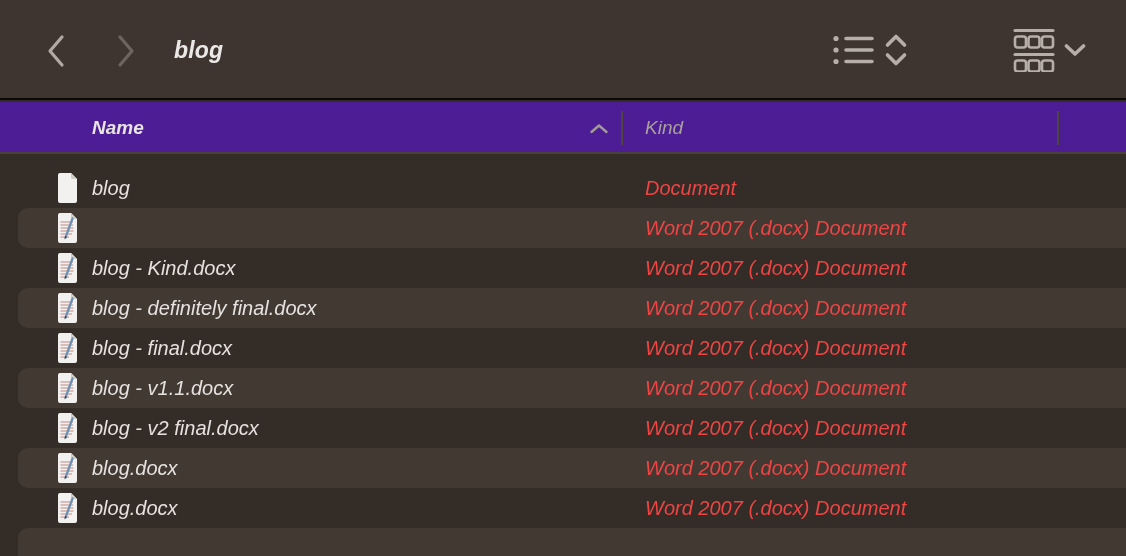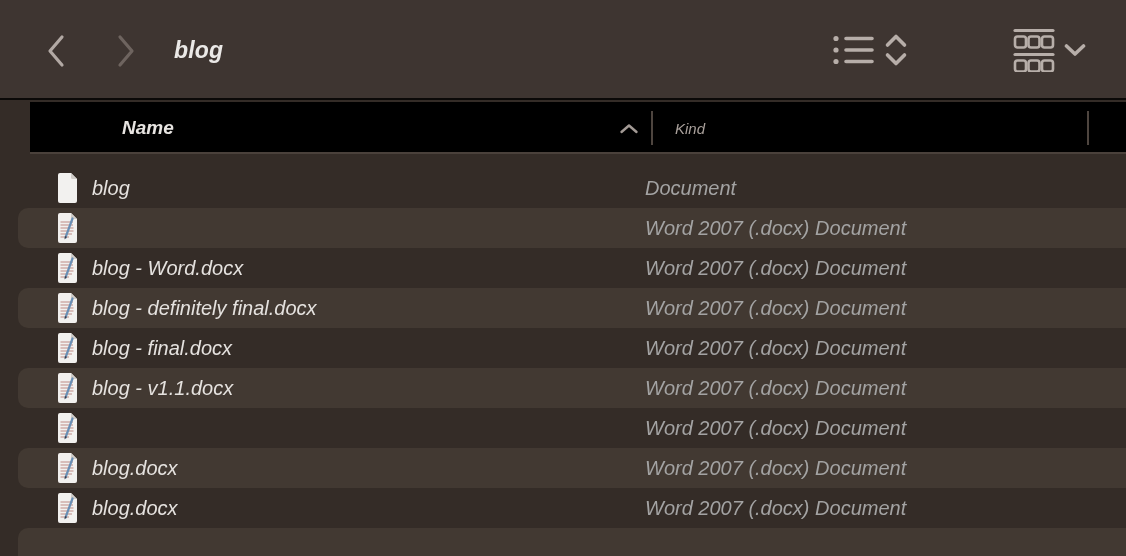--- a/index.html
+++ b/index.html
@@ -35,38 +35,38 @@
     position:absolute; top:0; height:100px;
     display:flex; align-items:center; gap:9px;
     background:none; border:none; cursor:pointer;
   }
   .tb-control.sortview { left:833px; }
   .tb-control.groupview { left:1013px; }
 
   
   .colheader {
     position:absolute; top:102px; left:0; right:0; height:52px;
-    background:#000000; border-bottom:2px solid #4a413b;margin-left:30px;
+    background:#4c1d95; border-bottom:2px solid #4a413b;
   }
   .col-name {
     position:absolute; left:92px; top:0; height:52px;
     display:flex; align-items:center;
     font-size:19px; font-weight:bold; color:#e7e4e1;
   }
   .sort-indicator { position:absolute; left:589px; top:21px; }
   .col-divider {
     position:absolute; top:9px; width:2px; height:34px;
     background:#4e453f; cursor:col-resize;
   }
   .col-divider.d1 { left:621px; }
   .col-divider.d2 { left:1057px; }
   .col-kind {
     position:absolute; left:645px; top:0; height:52px;
     display:flex; align-items:center;
-    font-size:15px; font-weight:normal; color:#a9a09b;
+    font-size:19px; font-weight:normal; color:#a9a09b;
   }
 
   
   .list {
     position:absolute; top:156px; left:0; right:0; bottom:0;
     padding-top:12px; background:#342c27;
   }
   .row { position:relative; height:40px; }
   .row.striped::before {
     content:""; position:absolute; left:18px; right:-12px; top:0; bottom:0;
@@ -76,21 +76,21 @@
     position:absolute; left:55px; top:5px; width:24px; height:30px;
   }
   .row .cell-name {
     position:absolute; left:92px; top:0; height:40px; right:490px;
     display:flex; align-items:center;
     font-size:20px; color:#e5e2df; white-space:nowrap;
   }
   .row .cell-kind {
     position:absolute; left:645px; top:0; height:40px;
     display:flex; align-items:center;
-    font-size:20px; color:#a3a3a3; white-space:nowrap;
+    font-size:20px; color:#ef4444; white-space:nowrap;
   }
   svg { display:block; }
 </style>
 </head>
 <body>
 
 <div class="window">
 
   <div class="toolbar">
     <button class="nav-btn back">
@@ -192,21 +192,21 @@
 
     <span class="cell-icon">
       <svg width="24" height="30" viewBox="0 0 24 30">
         <path d="M3 2 a2 2 0 0 1 2 -2 H16 L22 6 V28 a2 2 0 0 1 -2 2 H5 a2 2 0 0 1 -2 -2 Z" fill="#f2f1ef"></path>
         <path d="M16 0 L22 6 H17.5 A1.5 1.5 0 0 1 16 4.5 Z" fill="#cfccc8"></path>
         <path d="M5.5 9 H18 M5.5 12 H18 M5.5 15 H18.5 M5.5 18 H18.5 M5.5 21 H17 M5.5 24 H14" stroke="#cfada9" stroke-width="1.3"></path>
         <path d="M17.5 5.5 L10.5 24.5" stroke="#6a8fb5" stroke-width="2.2" stroke-linecap="round"></path>
         <path d="M10.2 23 L9.4 26.6 L11.9 24.1 Z" fill="#3d3c45"></path>
       </svg>
     </span>
-    <span class="cell-name">blog - Word.docx</span>
+    <span class="cell-name">blog - Kind.docx</span>
     <span class="cell-kind">Word 2007 (.docx) Document</span>
   </div>
 
   <div class="row striped">
 
     <span class="cell-icon">
       <svg width="24" height="30" viewBox="0 0 24 30">
         <path d="M3 2 a2 2 0 0 1 2 -2 H16 L22 6 V28 a2 2 0 0 1 -2 2 H5 a2 2 0 0 1 -2 -2 Z" fill="#f2f1ef"></path>
         <path d="M16 0 L22 6 H17.5 A1.5 1.5 0 0 1 16 4.5 Z" fill="#cfccc8"></path>
         <path d="M5.5 9 H18 M5.5 12 H18 M5.5 15 H18.5 M5.5 18 H18.5 M5.5 21 H17 M5.5 24 H14" stroke="#cfada9" stroke-width="1.3"></path>
@@ -252,20 +252,21 @@
 
     <span class="cell-icon">
       <svg width="24" height="30" viewBox="0 0 24 30">
         <path d="M3 2 a2 2 0 0 1 2 -2 H16 L22 6 V28 a2 2 0 0 1 -2 2 H5 a2 2 0 0 1 -2 -2 Z" fill="#f2f1ef"></path>
         <path d="M16 0 L22 6 H17.5 A1.5 1.5 0 0 1 16 4.5 Z" fill="#cfccc8"></path>
         <path d="M5.5 9 H18 M5.5 12 H18 M5.5 15 H18.5 M5.5 18 H18.5 M5.5 21 H17 M5.5 24 H14" stroke="#cfada9" stroke-width="1.3"></path>
         <path d="M17.5 5.5 L10.5 24.5" stroke="#6a8fb5" stroke-width="2.2" stroke-linecap="round"></path>
         <path d="M10.2 23 L9.4 26.6 L11.9 24.1 Z" fill="#3d3c45"></path>
       </svg>
     </span>
+    <span class="cell-name">blog - v2 final.docx</span>
     <span class="cell-kind">Word 2007 (.docx) Document</span>
   </div>
 
   <div class="row striped">
 
     <span class="cell-icon">
       <svg width="24" height="30" viewBox="0 0 24 30">
         <path d="M3 2 a2 2 0 0 1 2 -2 H16 L22 6 V28 a2 2 0 0 1 -2 2 H5 a2 2 0 0 1 -2 -2 Z" fill="#f2f1ef"></path>
         <path d="M16 0 L22 6 H17.5 A1.5 1.5 0 0 1 16 4.5 Z" fill="#cfccc8"></path>
         <path d="M5.5 9 H18 M5.5 12 H18 M5.5 15 H18.5 M5.5 18 H18.5 M5.5 21 H17 M5.5 24 H14" stroke="#cfada9" stroke-width="1.3"></path>

